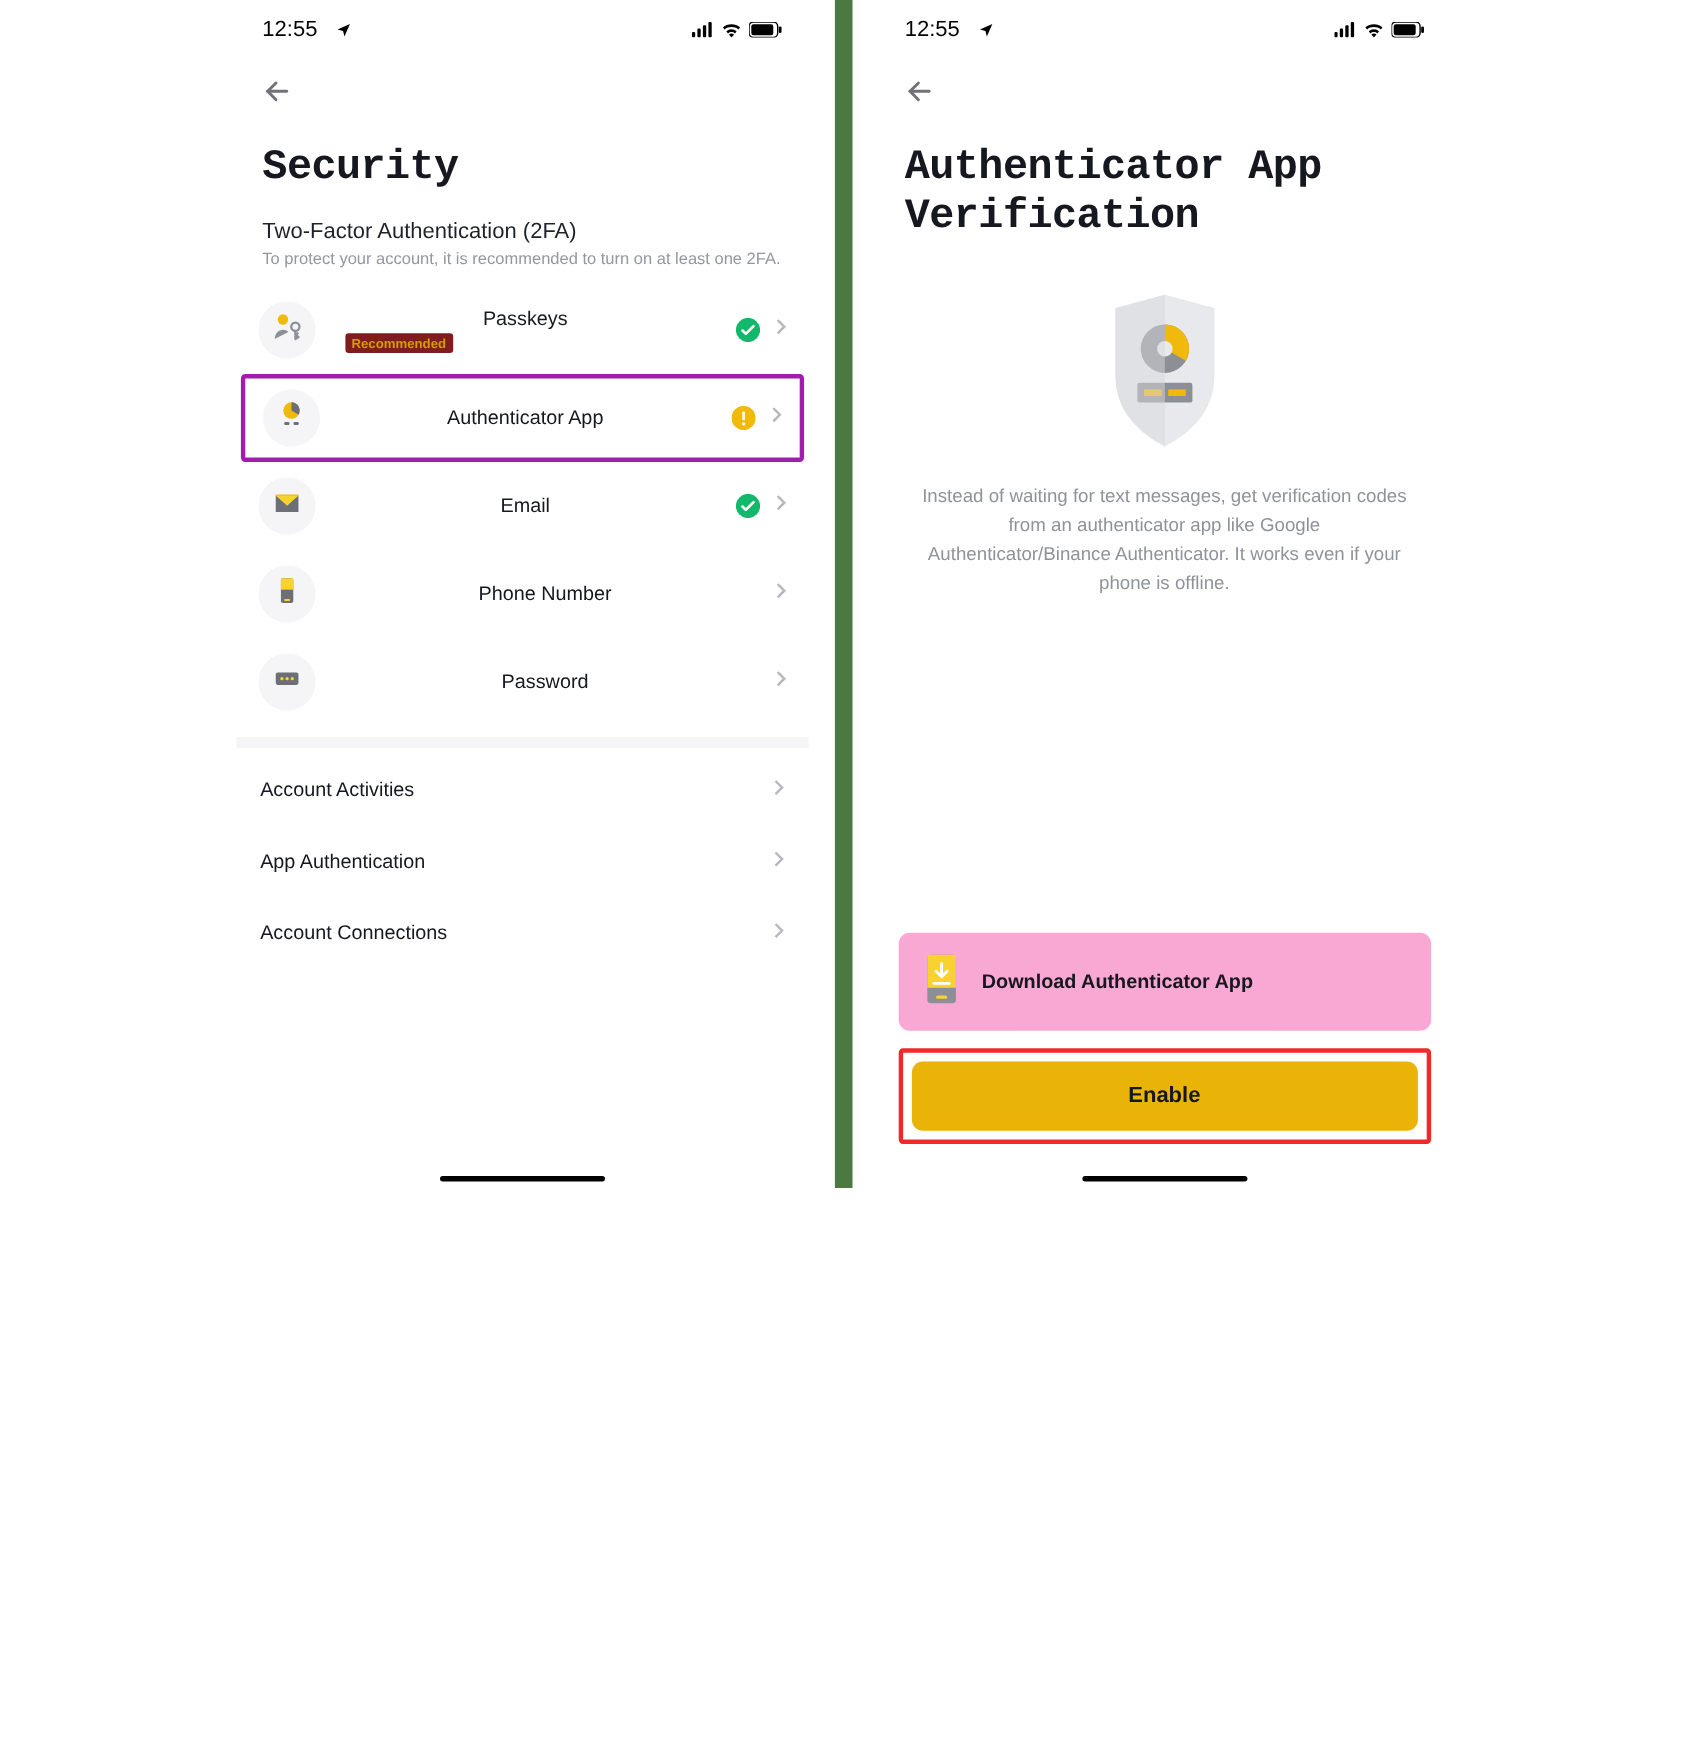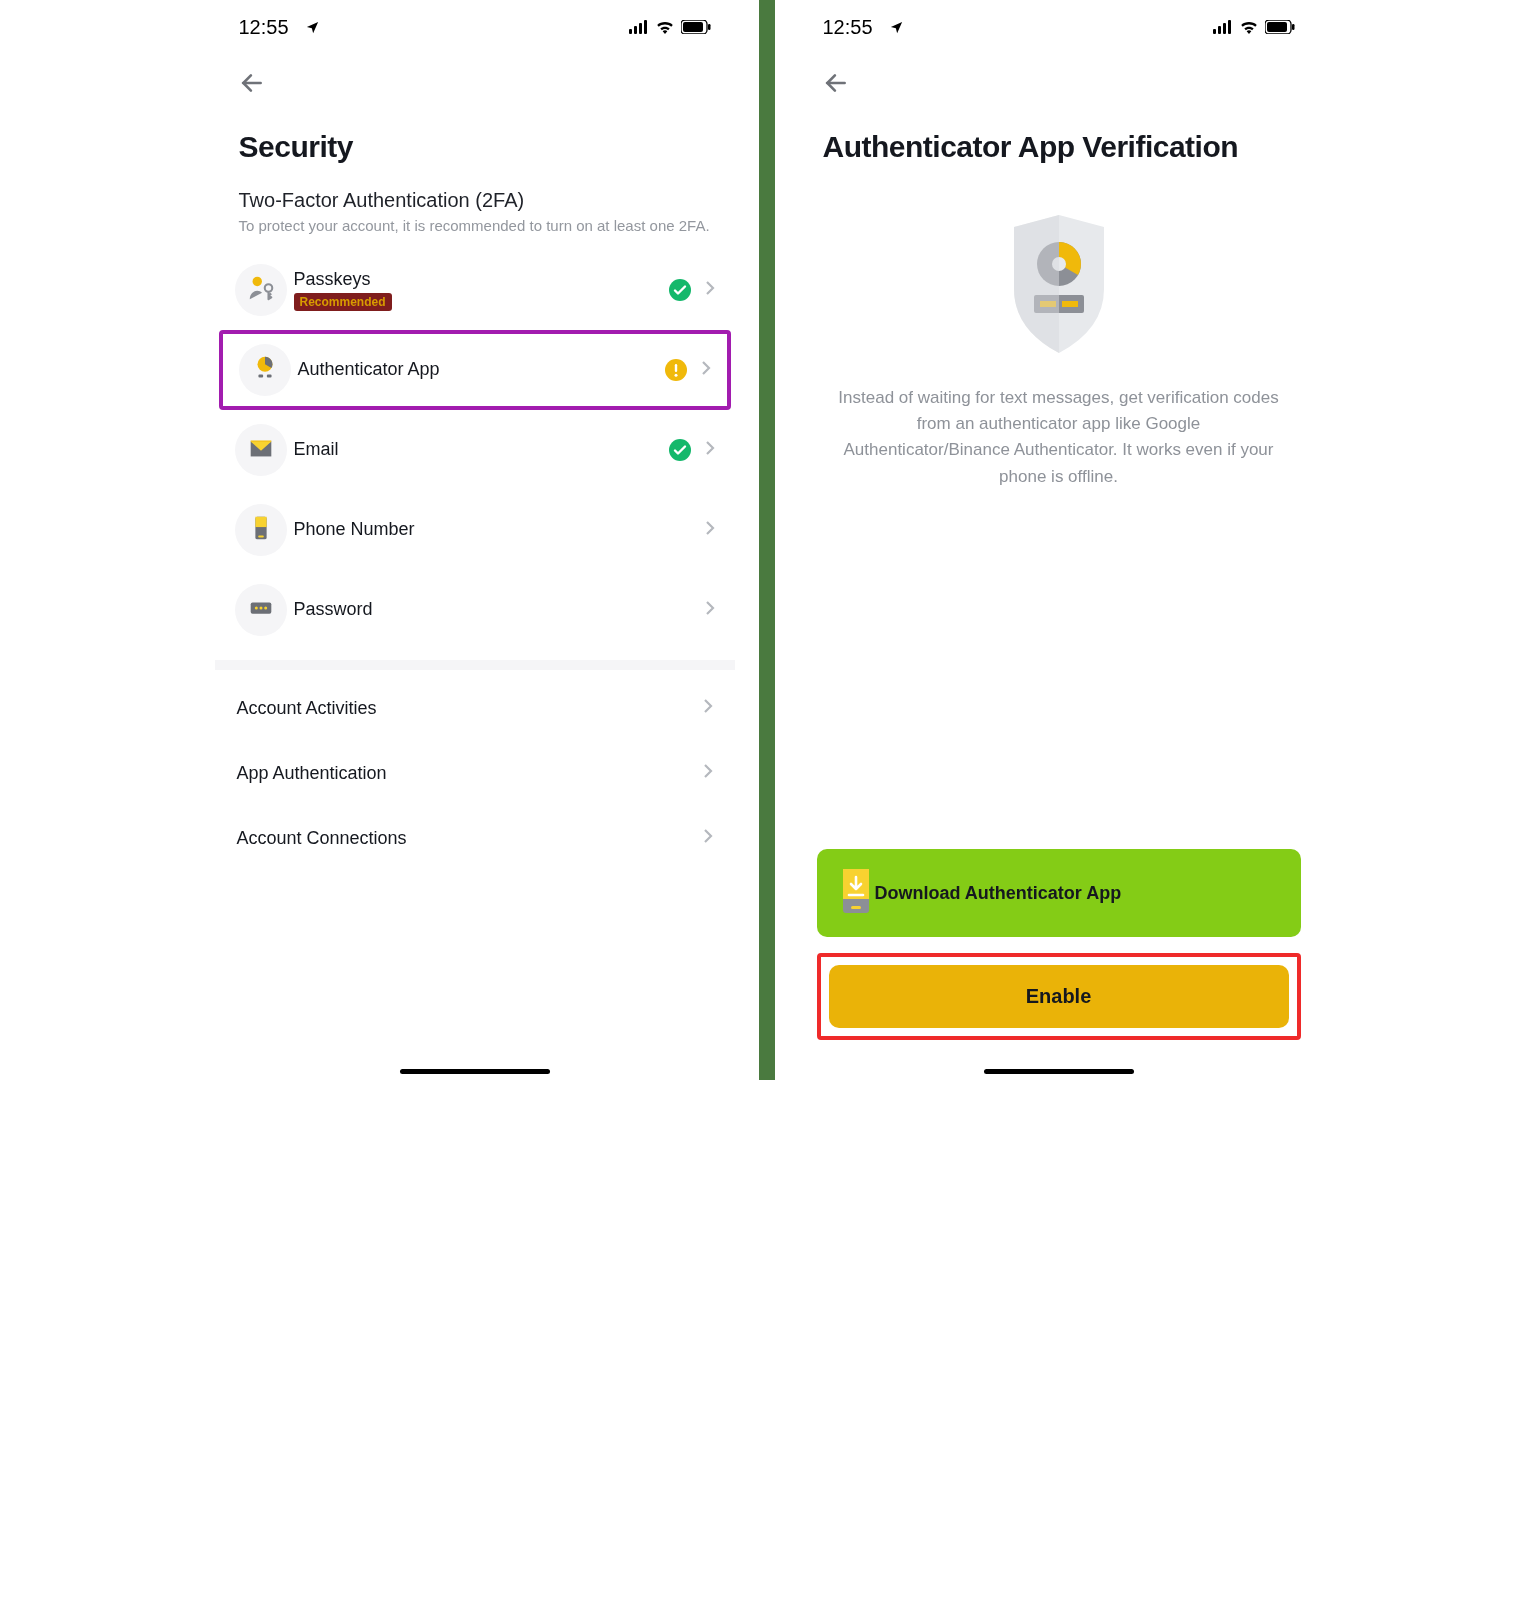--- a/index.html
+++ b/index.html
@@ -33,38 +33,40 @@
   .sb-left { display: flex; align-items: center; gap: 16px; font-weight: 400; font-size: 20px; }
   .sb-right { display: flex; align-items: center; gap: 6px; }
   .sb-icon { display: inline-flex; }
 
   
   .back-row { padding: 18px 20px 8px 20px; }
   .back-btn { display: inline-flex; align-items: center; justify-content: center; width: 34px; height: 34px; color: #6f7278; cursor: pointer; }
 
   
   .page-title {
-    font-size: 30px;
+    font-size: 38px;
     font-weight: 800;
     color: #15181f;
     padding: 22px 24px 10px 24px;
     letter-spacing: -0.5px;
     line-height: 1.15;
+    font-family: Liberation Mono, monospace;
   }
   .section-title { font-size: 20px; color: #1f2229; padding: 14px 24px 2px 24px; }
   .section-sub { font-size: 15px; color: #93979e; padding: 2px 24px 14px 24px; line-height: 1.35; }
 
   
   .list { display: flex; flex-direction: column; }
   .row {
     display: flex;
     align-items: center;
     padding: 14px 20px;
-    gap: 7px;
+    gap: 27px;
     cursor: pointer;
+    text-align: center;
   }
   .row .icon-bg {
     width: 52px; height: 52px; border-radius: 50%;
     background: #f5f5f7; display: flex; align-items: center; justify-content: center;
     flex-shrink: 0;
   }
   .row .label-block { flex: 1; display: flex; flex-direction: column; gap: 3px; }
   .row .label { font-size: 18px; color: #15181f; font-weight: 500; }
   .badge-rec {
     font-size: 12px; color: #d79c00; background: #7f1d1d;
@@ -101,22 +103,22 @@
   .hero-illus {
     display:flex; justify-content:center; padding: 34px 0 18px 0;
   }
   .desc-text {
     font-size: 17px; color: #8e9299; text-align: center;
     padding: 8px 34px; line-height: 1.55;
   }
 
   .bottom-area { position: absolute; bottom: 0; left: 0; right: 0; padding: 0 18px 40px 18px; }
   .download-card {
-    background: #84cc16; border-radius: 10px;
-    display: flex; align-items: center; 
+    background: #f9a8d4; border-radius: 10px;
+    display: flex; align-items: center; gap: 18px;
     padding: 18px 20px; margin-bottom: 16px;
   }
   .download-card .dl-label { font-size: 18px; font-weight: 600; color: #15181f; }
 
   .enable-wrap { border: 4px solid #ef2a2a; border-radius: 4px; padding: 8px; }
   .enable-btn {
     background: #eab308; color: #15181f; font-size: 20px; font-weight: 600;
     border: none; border-radius: 10px; width: 100%; padding: 20px 0;
     cursor: pointer;
   }

